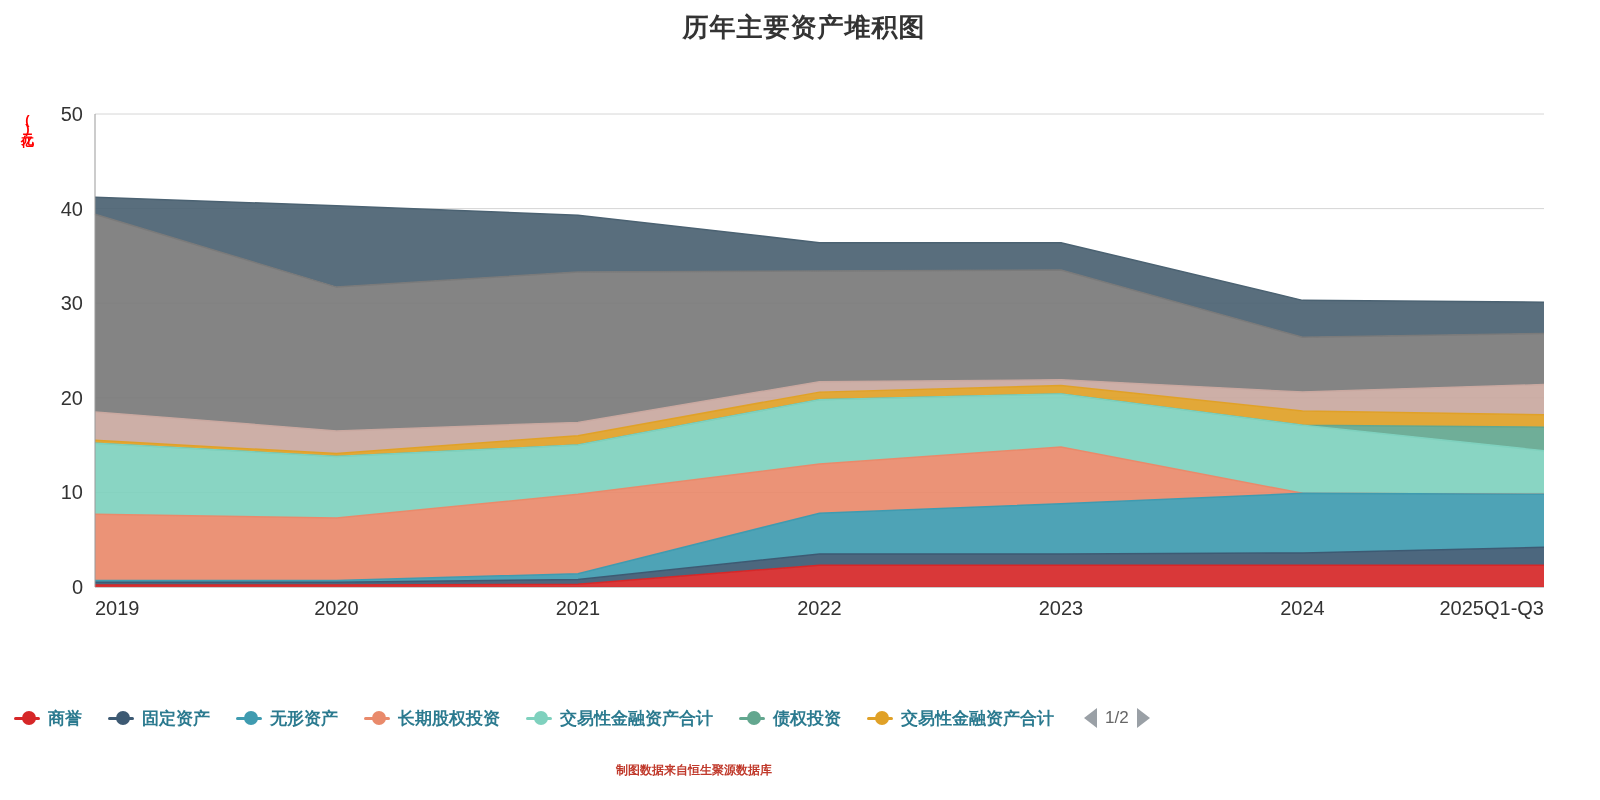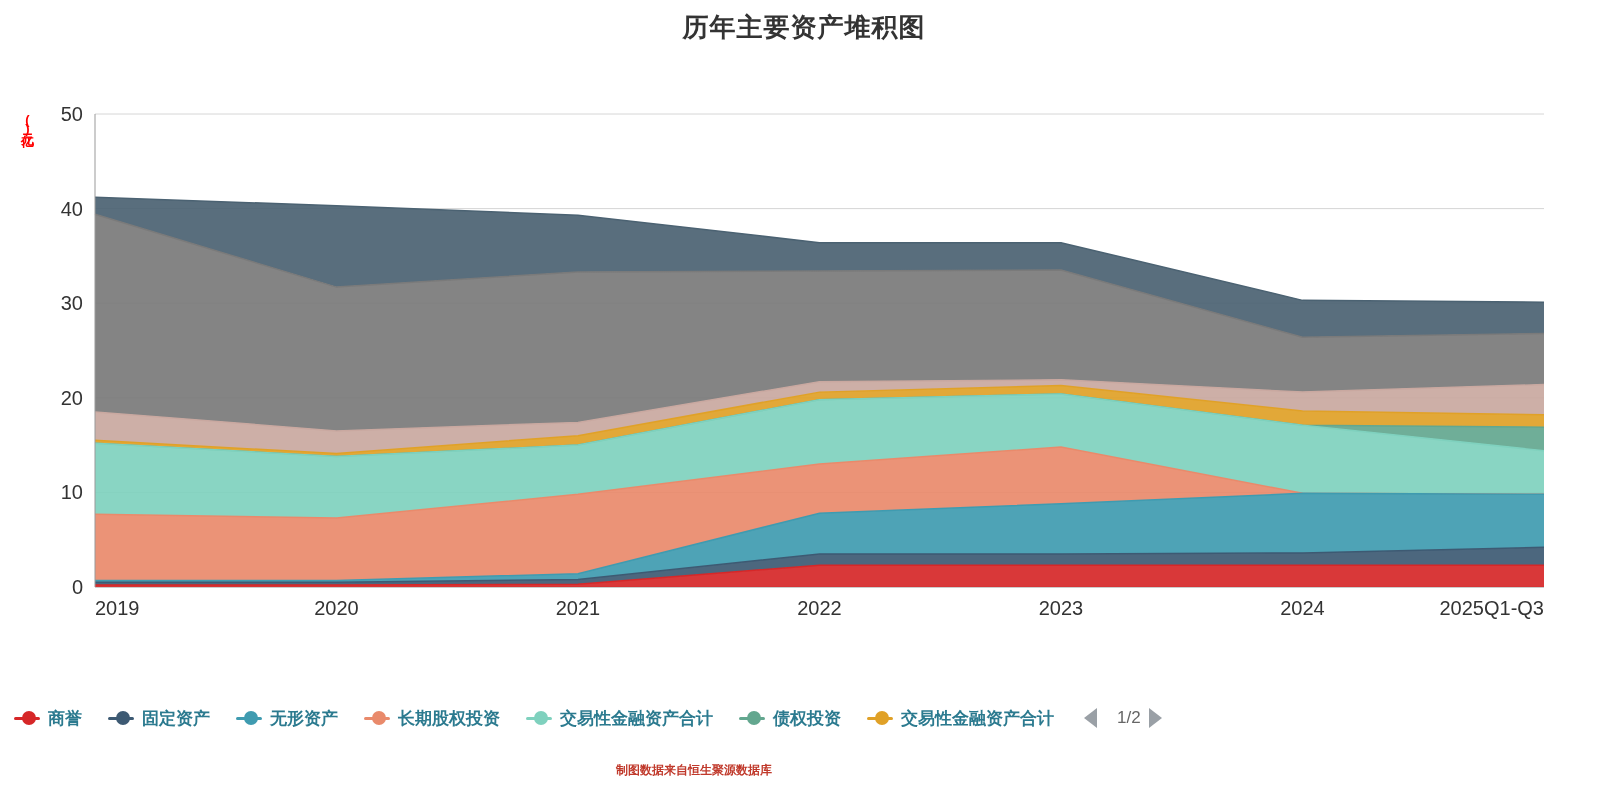--- a/index.html
+++ b/index.html
@@ -67,21 +67,21 @@
     border-bottom:10px solid transparent;
     border-right:13px solid #9aa0a6;
     margin-right:8px;
     cursor:pointer;
   }
   .pager-arrow.right{
     border-right:none;
     border-left:13px solid #9aa0a6;
     margin-right:0;margin-left:8px;
   }
-  .pager-text{font-size:17px;color:#666;margin-left:12px;}
+  .pager-text{font-size:17px;color:#666;}
   .footnote{
     position:absolute;left:0;top:762px;width:1380px;
     text-align:center;
     font-size:12px;color:#c0392b;font-weight:bold;
     letter-spacing:0px;
   }
   .tick-text{font-size:20px;fill:#333333;font-family:"Liberation Sans",sans-serif;}
 </style>
 </head>
 <body>

